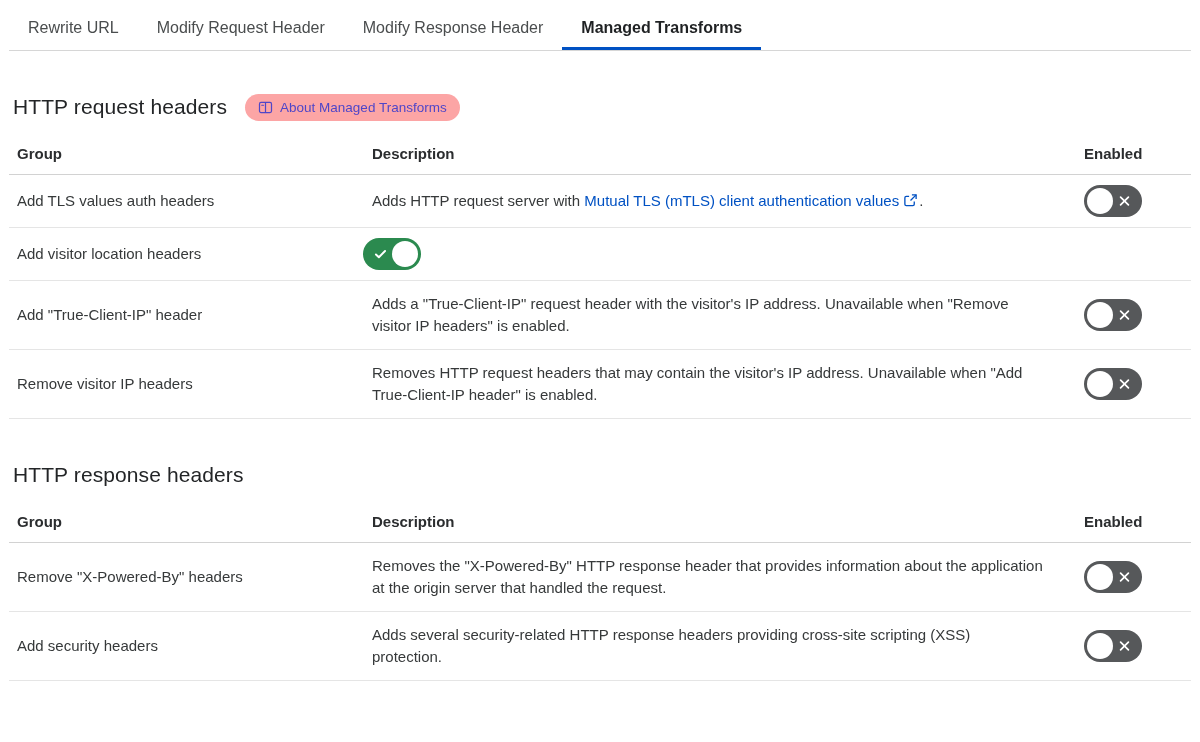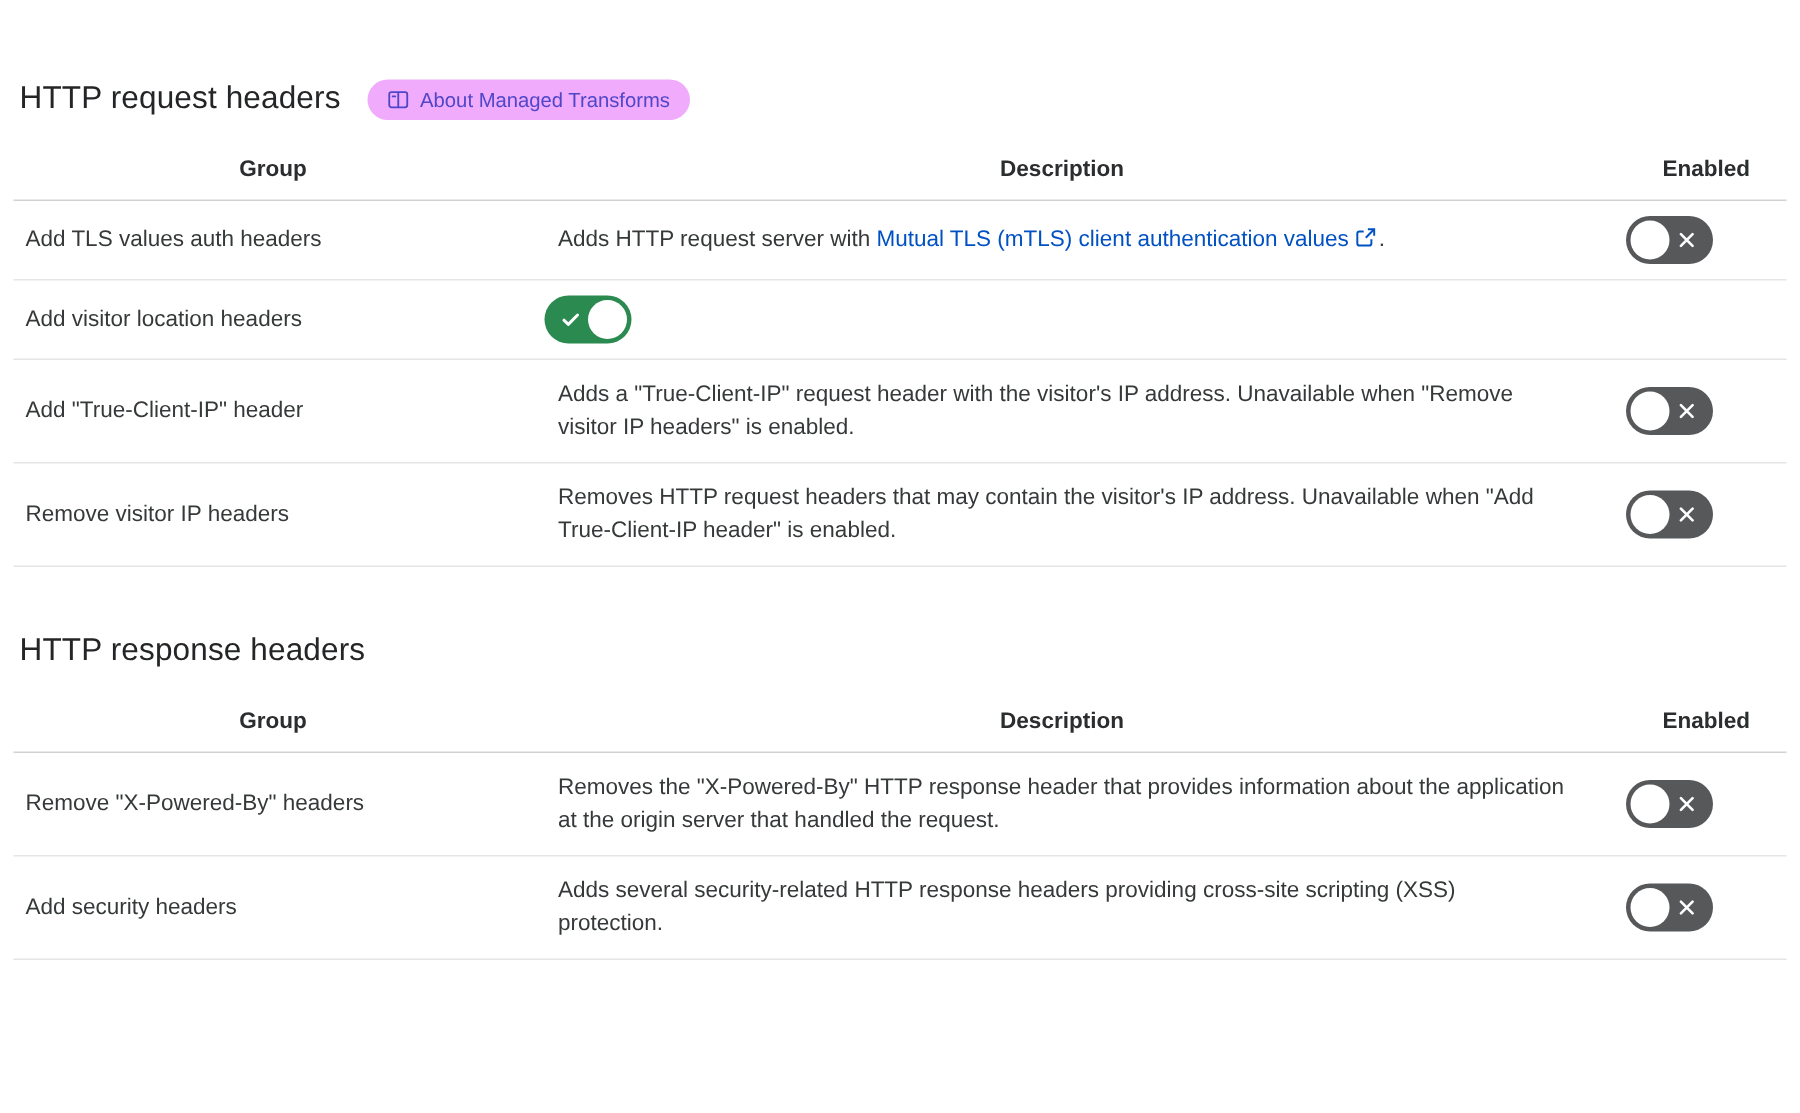--- a/index.html
+++ b/index.html
@@ -23,34 +23,34 @@
     color: #1f2123;
     font-weight: 700;
     box-shadow: inset 0 -3px 0 #0051c3;
   }
 
   
   .section-head { display: flex; align-items: center; gap: 14px; margin: 40px 0 10px; }
   .section-title { font-size: 21px; font-weight: 400; color: #232527; margin: 4px; letter-spacing: .1px; }
   .badge {
     display: inline-flex; align-items: center; gap: 7px;
-    background: #f0abfc; color: #4f46c8;
+    background: #fca5a5; color: #4f46c8;
     font-size: 13.5px; padding: 6px 13px; border-radius: 16px;
     text-decoration: none; cursor: pointer; white-space: nowrap;
   }
   .badge svg { width: 15px; height: 15px; flex: 0 0 auto; }
 
   
   .table { width: 100%; }
   .thead, .trow { display: flex; align-items: center; }
   .thead {
     border-bottom: 1px solid #d2d2d2;
     font-weight: 700; font-size: 15px; color: #2b2d2f;
   }
-  .thead .cell { padding-top: 8px; padding-bottom: 10px; text-align: center; }
+  .thead .cell { padding-top: 8px; padding-bottom: 10px; }
   .trow { border-bottom: 1px solid #e5e5e5; font-size: 15px; line-height: 22px; min-height: 52px; }
   .cell.group { flex: 0 0 354px; padding: 12px 16px 12px 8px; }
   .cell.desc  { flex: 1 1 auto; padding: 12px 40px 12px 9px; }
   .cell.toggle-cell { flex: 0 0 107px; padding: 10px 0; }
 
   .link { color: #0051c3; text-underline-offset: 3px; cursor: pointer; }
   .ext { width: 15px; height: 15px; color: #0051c3; margin: 0 1px 0 4px; vertical-align: -2px; }
 
   
   .toggle {
@@ -68,20 +68,26 @@
   .toggle.on  .knob { right: 3px; }
   .t-ic { position: absolute; top: 50%; transform: translateY(-50%); width: 13px; height: 13px; }
   .toggle.off .t-ic.cross { right: 11px; }
   .toggle.on  .t-ic.check { left: 11px; }
 </style>
 </head>
 <body>
 
 <div class="page">
 
+  <nav class="tabs">
+    <div class="tab">Rewrite URL</div>
+    <div class="tab">Modify Request Header</div>
+    <div class="tab">Modify Response Header</div>
+    <div class="tab active">Managed Transforms</div>
+  </nav>
 
   <section>
     <div class="section-head">
       <h1 class="section-title">HTTP request headers</h1>
       <a class="badge">
         <svg viewBox="0 0 16 16" fill="none">
           <rect x="1.6" y="2.6" width="12.8" height="10.8" rx="1.6" stroke="currentColor" stroke-width="1.3"></rect>
           <path d="M8 2.6v10.8" stroke="currentColor" stroke-width="1.3"></path>
           <path d="M4 5.6h1.9" stroke="currentColor" stroke-width="1.2" stroke-linecap="round"></path>
         </svg>

